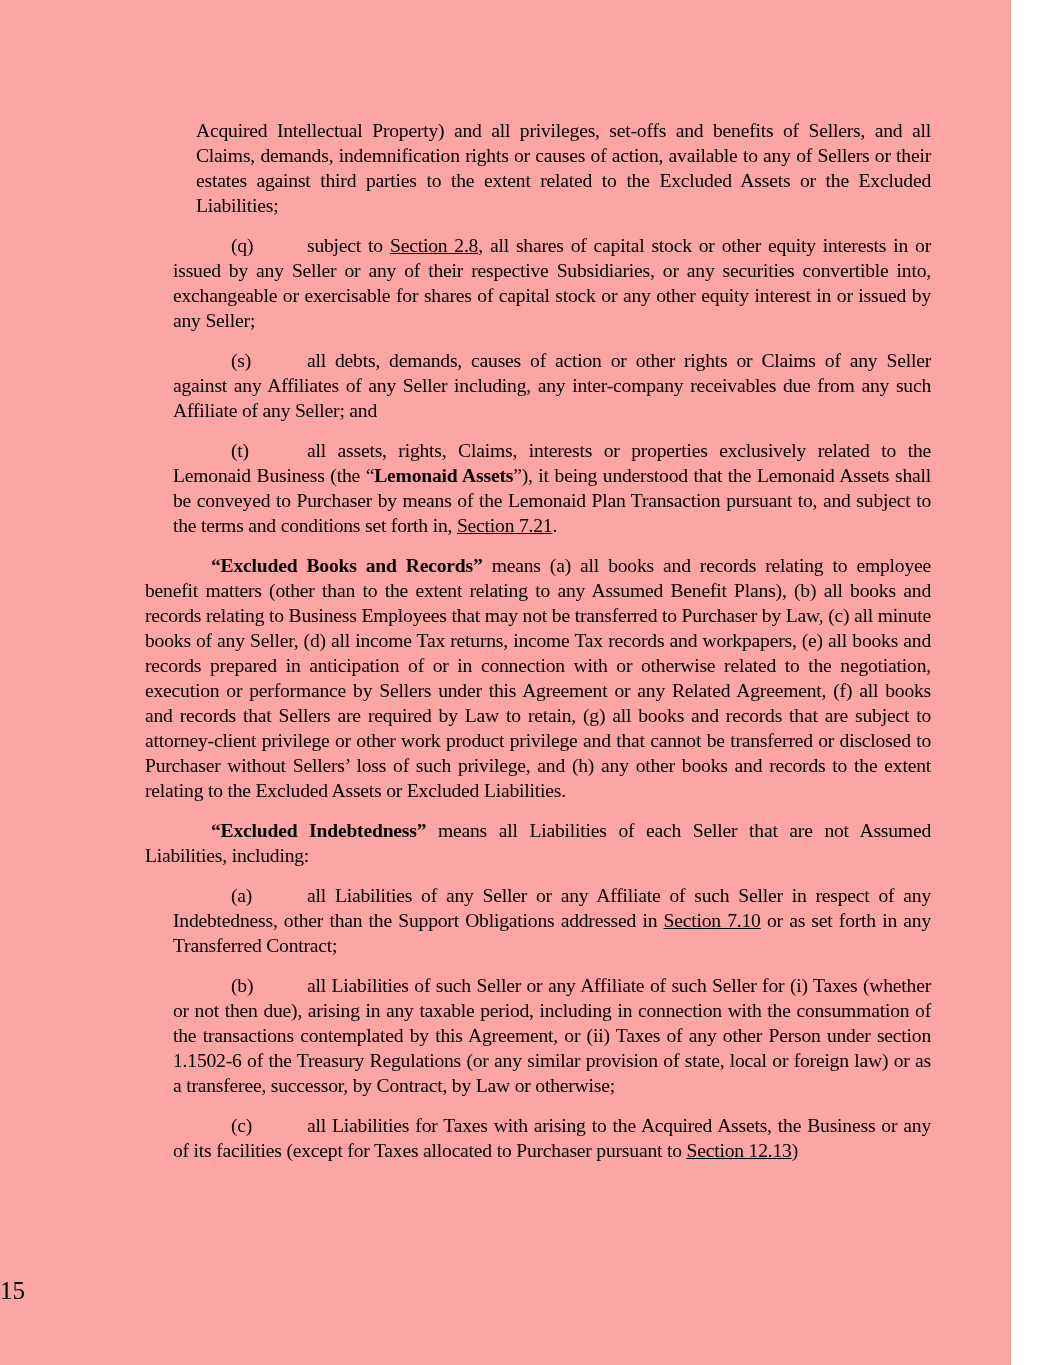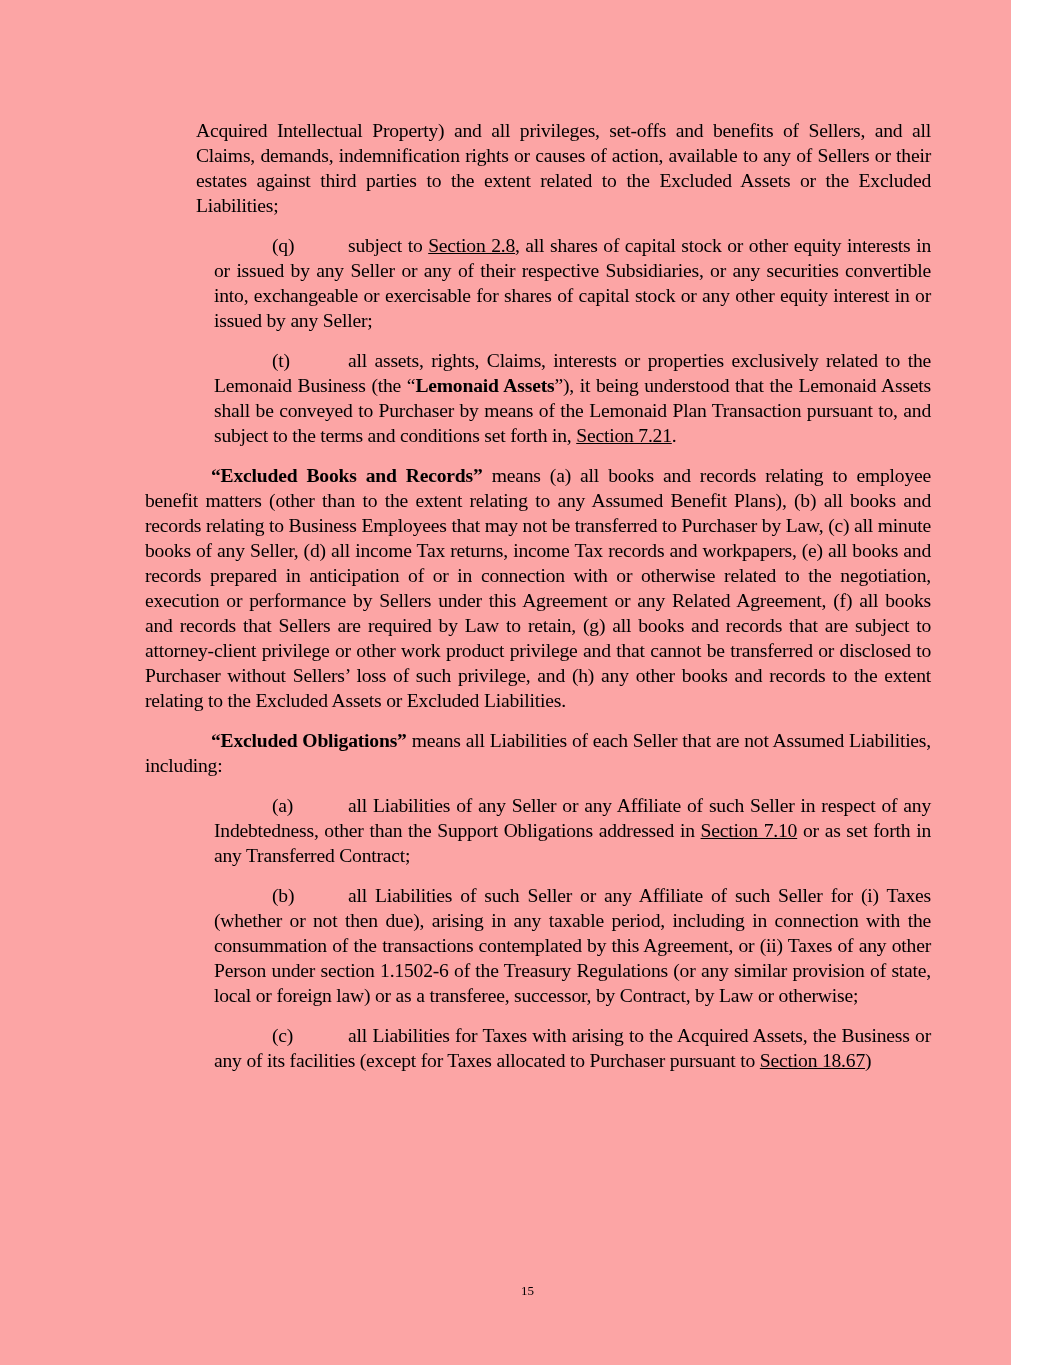--- a/index.html
+++ b/index.html
@@ -26,64 +26,65 @@
     margin: 0 0 15px 0;
     font-size: 19.6px;
     line-height: 25px;
     letter-spacing: -0.2px;
     text-align: justify;
   }
   .para.indent {
     margin-left: 66px;
   }
   .para.lettered {
-    margin-left: 84px;
+    margin-left: 43px;
     text-indent: 58px;
   }
   .para.full {
     margin-left: 15px;
     text-indent: 66px;
   }
   .clause-label {
     display: inline-block;
     width: 76px;
     text-indent: 0;
   }
   .bold { font-weight: bold; }
   .underline { text-decoration: underline; }
   .page-number {
     position: absolute;
     left: 0;
     top: 1278px;
     width: 1055px;
-    text-align: center;
-    font-size: 13px;
+    text-align: left;
+    font-size: 25px;
     line-height: 25px;
   }
 </style>
 </head>
 <body>
 
 <div class="page">
   <div class="content">
 
     <p class="para indent"><span>Acquired Intellectual Property) and all privileges, set-offs and benefits of Sellers, and all Claims, demands, indemnification rights or causes of action, available to any of Sellers or their estates against third parties to the extent related to the Excluded Assets or the Excluded Liabilities;</span></p>
 
     <p class="para lettered"><span class="clause-label">(q)</span><span>subject to </span><span class="underline">Section 2.8</span><span>, all shares of capital stock or other equity interests in or issued by any Seller or any of their respective Subsidiaries, or any securities convertible into, exchangeable or exercisable for shares of capital stock or any other equity interest in or issued by any Seller;</span></p>
 
 
+    <p class="para lettered"><span class="clause-label">(s)</span><span>all debts, demands, causes of action or other rights or Claims of any Seller against any Affiliates of any Seller including, any inter-company receivables due from any such Affiliate of any Seller; and</span></p>
 
     <p class="para lettered"><span class="clause-label">(t)</span><span>all assets, rights, Claims, interests or properties exclusively related to the Lemonaid Business (the “</span><span class="bold">Lemonaid Assets</span><span>”), it being understood that the Lemonaid Assets shall be conveyed to Purchaser by means of the Lemonaid Plan Transaction pursuant to, and subject to the terms and conditions set forth in, </span><span class="underline">Section 7.21</span><span>.</span></p>
 
     <p class="para full"><span class="bold">“Excluded Books and Records”</span><span> means (a) all books and records relating to employee benefit matters (other than to the extent relating to any Assumed Benefit Plans), (b) all books and records relating to Business Employees that may not be transferred to Purchaser by Law, (c) all minute books of any Seller, (d) all income Tax returns, income Tax records and workpapers, (e) all books and records prepared in anticipation of or in connection with or otherwise related to the negotiation, execution or performance by Sellers under this Agreement or any Related Agreement, (f) all books and records that Sellers are required by Law to retain, (g) all books and records that are subject to attorney-client privilege or other work product privilege and that cannot be transferred or disclosed to Purchaser without Sellers’ loss of such privilege, and (h) any other books and records to the extent relating to the Excluded Assets or Excluded Liabilities.</span></p>
 
-    <p class="para full"><span class="bold">“Excluded Obligations”</span><span> means all Liabilities of each Seller that are not Assumed Liabilities, including:</span></p>
+    <p class="para full"><span class="bold">“Excluded Indebtedness”</span><span> means all Liabilities of each Seller that are not Assumed Liabilities, including:</span></p>
 
     <p class="para lettered"><span class="clause-label">(a)</span><span>all Liabilities of any Seller or any Affiliate of such Seller in respect of any Indebtedness, other than the Support Obligations addressed in </span><span class="underline">Section 7.10</span><span> or as set forth in any Transferred Contract;</span></p>
 
     <p class="para lettered"><span class="clause-label">(b)</span><span>all Liabilities of such Seller or any Affiliate of such Seller for (i) Taxes (whether or not then due), arising in any taxable period, including in connection with the consummation of the transactions contemplated by this Agreement, or (ii) Taxes of any other Person under section 1.1502-6 of the Treasury Regulations (or any similar provision of state, local or foreign law) or as a transferee, successor, by Contract, by Law or otherwise;</span></p>
 
-    <p class="para lettered"><span class="clause-label">(c)</span><span>all Liabilities for Taxes with arising to the Acquired Assets, the Business or any of its facilities (except for Taxes allocated to Purchaser pursuant to </span><span class="underline">Section 18.67</span><span>)</span></p>
+    <p class="para lettered"><span class="clause-label">(c)</span><span>all Liabilities for Taxes with arising to the Acquired Assets, the Business or any of its facilities (except for Taxes allocated to Purchaser pursuant to </span><span class="underline">Section 12.13</span><span>)</span></p>
 
   </div>
 
   <div class="page-number">15</div>
 </div>
 
 </body></html>

